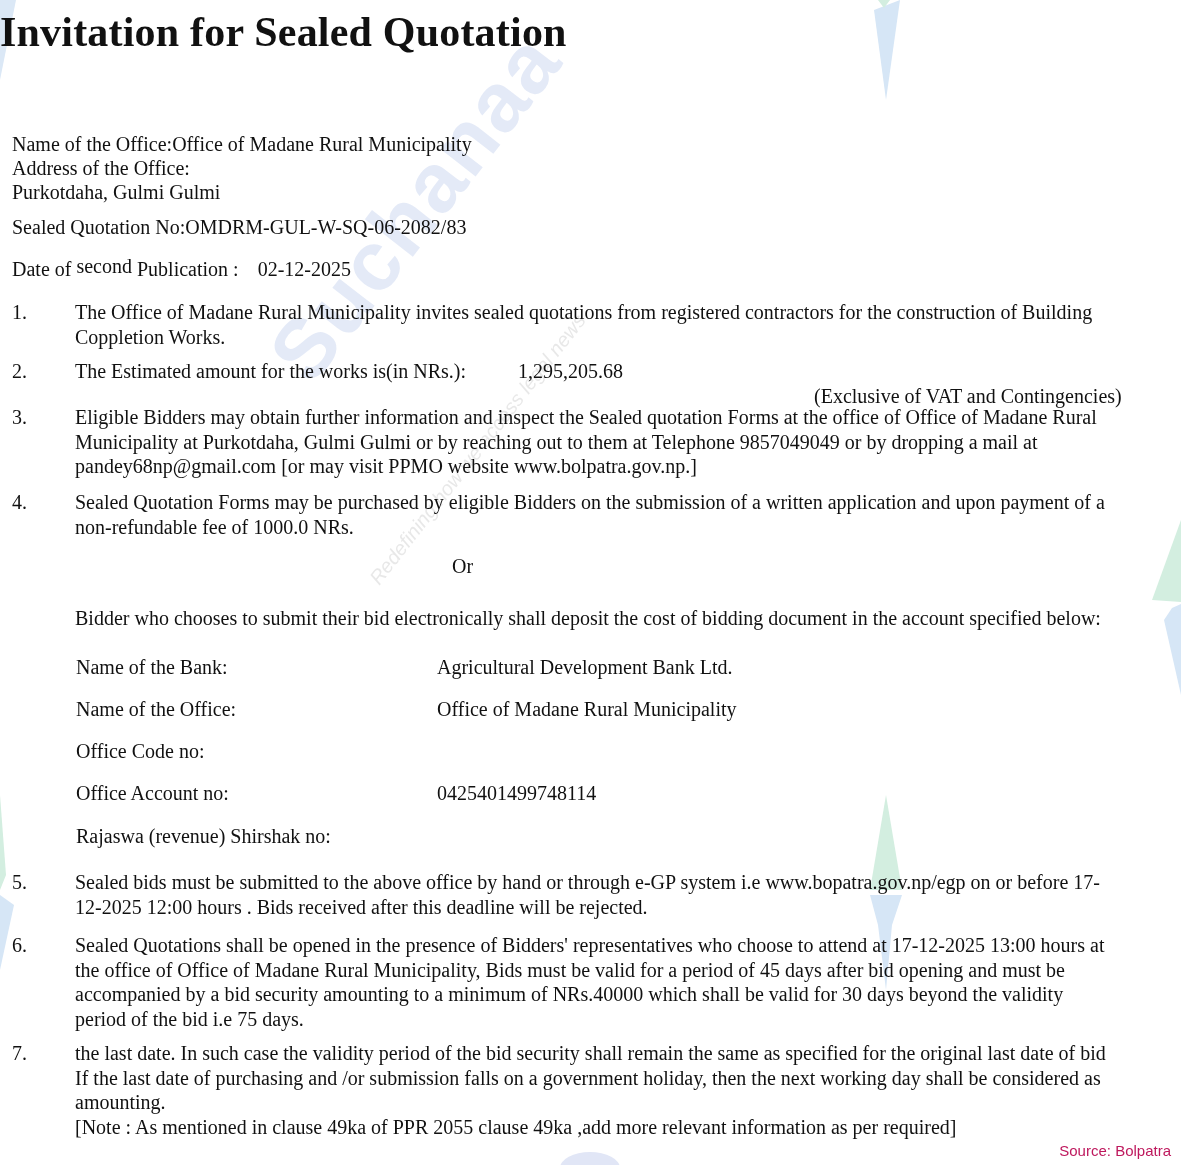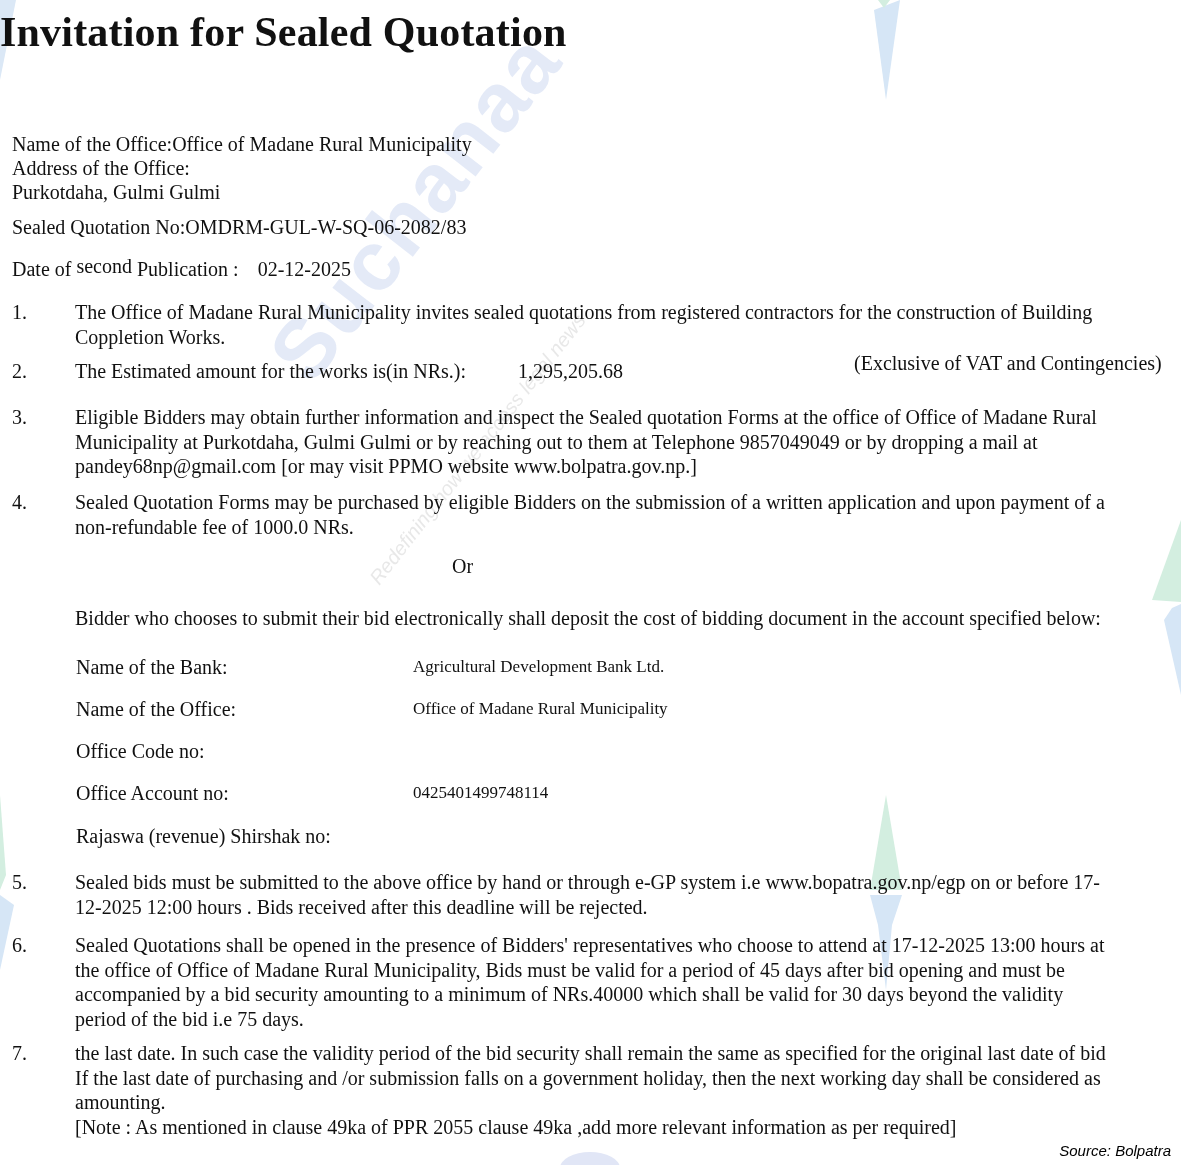--- a/index.html
+++ b/index.html
@@ -43,25 +43,25 @@
       left: 0; right: 0; top: 8px;
       font-weight: bold;
       font-size: 42px;
       letter-spacing: 0.2px;
     }
     .line { position: absolute; font-size: 20px; line-height: 24px; white-space: nowrap; }
     .sup-word { position: relative; top: -3px; }
     .num { position: absolute; left: 12px; font-size: 20px; line-height: 24px; }
     .para { position: absolute; left: 75px; width: 1092px; font-size: 20px; line-height: 24.5px; }
     .bank-label { position: absolute; left: 76px; font-size: 20px; line-height: 24px; }
-    .bank-value { position: absolute; left: 413px; font-size: 17px; line-height: 24px; }
+    .bank-value { position: absolute; left: 437px; font-size: 20px; line-height: 24px; }
     .source {
       position: absolute; right: 10px; top: 1142px;
       font-family: "Liberation Sans", "DejaVu Sans", sans-serif;
-      font-style: italic; font-size: 15px; color: #000000;
+      font-size: 15px; color: #be185d;
     }
   </style>
 </head>
 <body>
 
 <div class="wm-layer">
   <svg class="arrow" style="left:0;top:0" width="60" height="90" viewBox="0 0 60 90">
     <polygon points="0,0 16,0 0,80" fill="#dbe8f6"></polygon>
   </svg>
   <svg class="arrow" style="left:868px;top:0" width="40" height="105" viewBox="0 0 40 105">
@@ -110,21 +110,21 @@
 
   <div class="num" style="top:300px;">1.</div>
   <div class="para" style="top:300px;">
     <div>The Office of Madane Rural Municipality invites sealed quotations from registered contractors for the construction of Building</div>
     <div>Coppletion Works.</div>
   </div>
 
   <div class="num" style="top:359px;">2.</div>
   <div class="line" style="left:75px;top:359px;">The Estimated amount for the works is(in NRs.):</div>
   <div class="line" style="left:518px;top:359px;">1,295,205.68</div>
-  <div class="line" style="left:814px;top:351px;margin-left:40px;">(Exclusive of VAT and Contingencies)</div>
+  <div class="line" style="left:814px;top:384px;">(Exclusive of VAT and Contingencies)</div>
 
   <div class="num" style="top:405px;">3.</div>
   <div class="para" style="top:405px;">
     <div>Eligible Bidders may obtain further information and inspect the Sealed quotation Forms at the office of Office of Madane Rural</div>
     <div>Municipality at Purkotdaha, Gulmi   Gulmi  or by reaching out to them at Telephone 9857049049 or by dropping a mail at</div>
     <div>pandey68np@gmail.com [or may visit PPMO website www.bolpatra.gov.np.]</div>
   </div>
 
   <div class="num" style="top:490px;">4.</div>
   <div class="para" style="top:490px;">

